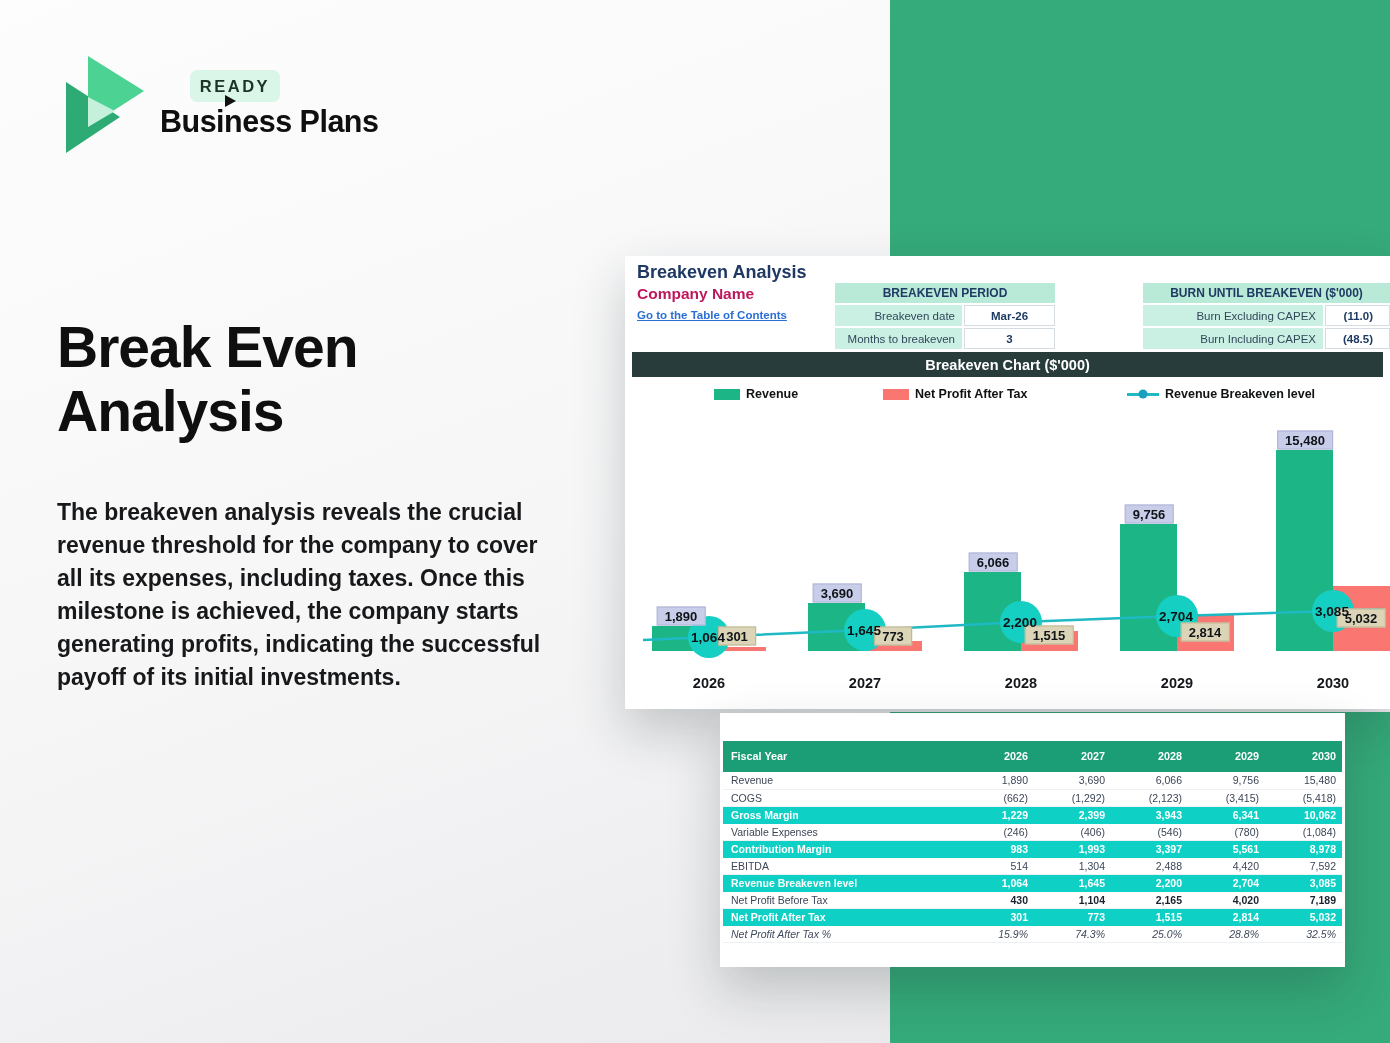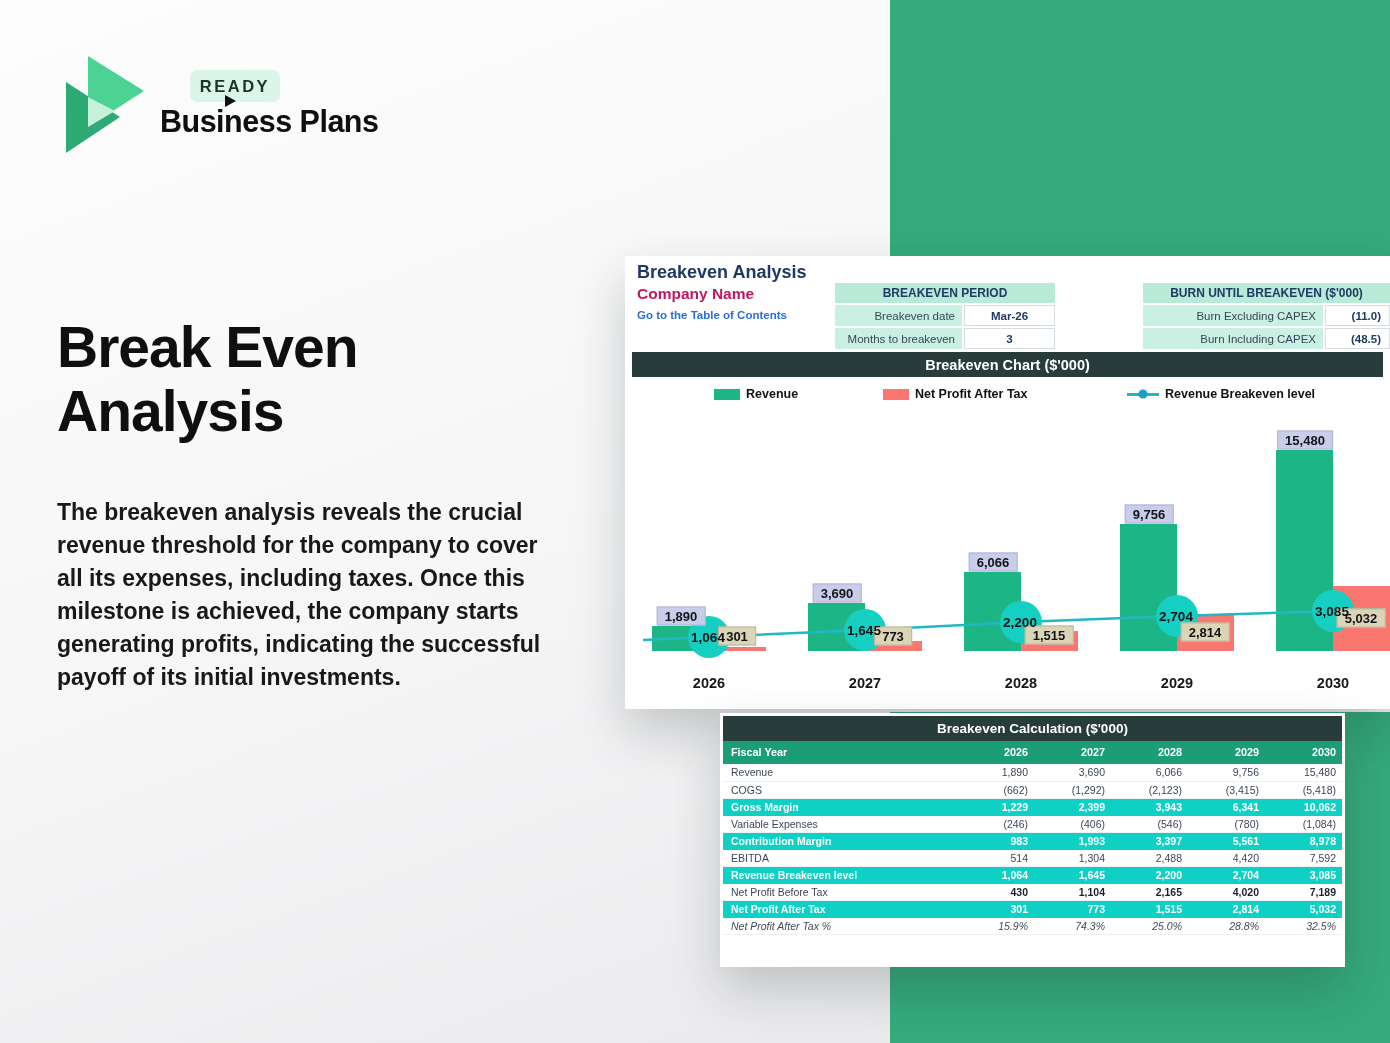--- a/index.html
+++ b/index.html
@@ -29,33 +29,33 @@
 
   
   .card{position:absolute;background:#fff;box-shadow:0 22px 48px rgba(25,35,35,.22);}
   #chart-card{left:625px;top:256px;width:765px;height:453px;}
   #table-card{left:720px;top:713px;width:625px;height:254px;}
 
   
   #sheet-title{position:absolute;left:12px;top:6px;font-size:18px;font-weight:700;color:#1f3864;}
   #company-name{position:absolute;left:12px;top:29px;font-size:15.5px;font-weight:700;color:#be185d;}
   #toc-link{position:absolute;left:12px;top:53px;font-size:11.5px;font-weight:700;color:#2a6fd6;
-    cursor:pointer;}
+    text-decoration:underline;cursor:pointer;}
 
   
   .mini{position:absolute;display:grid;gap:2px;font-size:11.5px;}
   #period-table{left:210px;top:27px;width:220px;grid-template-columns:127px 91px;grid-template-rows:20px 21px 21px;}
   #burn-table{left:518px;top:27px;width:247px;grid-template-columns:180px 65px;grid-template-rows:20px 21px 21px;}
   .mini .hdr{grid-column:1/3;background:#b9e9d7;color:#1f3b63;font-weight:700;font-size:12px;
     display:flex;align-items:center;justify-content:center;}
   .mini .lbl{background:#c9f0e2;color:#33475b;display:flex;align-items:center;
     justify-content:flex-end;padding-right:7px;}
   .mini .val{background:#fff;color:#1f3b63;font-weight:700;display:flex;align-items:center;
     justify-content:center;border:1px solid #d5dde2;}
-  #burn-table .val{justify-content:flex-end;padding-right:8px;}
+  #burn-table .val{justify-content:flex-end;padding-right:16px;}
 
   
   #chart-titlebar{position:absolute;left:7px;top:96px;width:751px;height:25px;background:#283d3b;
     color:#fff;font-size:14.5px;font-weight:700;display:flex;align-items:center;justify-content:center;}
   .legend-item{position:absolute;top:128px;height:20px;display:flex;align-items:center;gap:6px;
     font-size:12.5px;font-weight:700;color:#101214;}
   .sw{width:26px;height:11px;display:inline-block;}
   .sw-green{background:#1cb586;}
   .sw-red{background:#f97671;}
   .line-marker{position:relative;width:32px;height:3px;background:#1fb9c4;display:inline-block;}
@@ -73,21 +73,21 @@
   .cir-lbl{position:absolute;transform:translate(-50%,-50%);font-size:13.5px;font-weight:700;color:#0c1116;white-space:nowrap;}
   .year{position:absolute;transform:translate(-50%,-50%);font-size:14.5px;font-weight:700;color:#15181c;}
 
   
   #tbl-hdr{position:absolute;left:3px;top:3px;width:619px;height:25px;background:#283d3b;color:#fff;
     font-size:13.5px;font-weight:700;display:flex;align-items:center;justify-content:center;}
   #calc-table{position:absolute;left:3px;top:28px;width:619px;border-collapse:collapse;table-layout:fixed;}
   #calc-table td,#calc-table th{height:16.5px;line-height:16.5px;font-size:10.5px;padding:0;overflow:hidden;white-space:nowrap;}
   #calc-table .lbl{text-align:left;padding-left:8px;}
   #calc-table .val{text-align:right;padding-right:6px;}
-  #calc-table tr.fiscal th{background:#1b9d76;color:#fff;font-weight:700;font-size:10.8px;height:23px;line-height:19px;margin-left:12px;}
+  #calc-table tr.fiscal th{background:#1b9d76;color:#fff;font-weight:700;font-size:10.8px;height:31px;line-height:19px;margin-left:12px;}
   tr.r-plain td,tr.r-bold td,tr.r-pct td{background:#fff;color:#3d4657;border-bottom:1px solid #eef1f3;}
   tr.indent td.lbl{padding-left:18px;}
   tr.r-teal td{background:#0ed0c5;color:#fff;font-weight:700;}
   tr.r-bold td.val{font-weight:700;color:#19222e;}
   tr.r-pct td{font-style:italic;color:#3f4a5a;}
 </style>
 </head>
 <body>
 
 <div class="stage">
@@ -184,21 +184,20 @@
         <div class="cir-lbl" style="left: 551px; top: 360px;">2,704</div>
         <div class="year" style="left: 552px; top: 427px;">2029</div>
         <div class="lbl-box lav" style="left: 680px; top: 183.76px;">15,480</div>
         <div class="lbl-box tan" style="left: 736px; top: 362px;">5,032</div>
         <div class="cir-lbl" style="left: 707px; top: 355px;">3,085</div>
         <div class="year" style="left: 708px; top: 427px;">2030</div>
       </div>
   </div>
 
   <div id="table-card" class="card">
-    <div id="tbl-hdr">Breakeven Calculation ($'000)</div>
     <table id="calc-table">
       <colgroup>
         <col style="width:234px">
           <col style="width:77px">
           <col style="width:77px">
         <col style="width:77px">
           <col style="width:77px">
           <col style="width:77px">
       </colgroup>
       <tbody>

